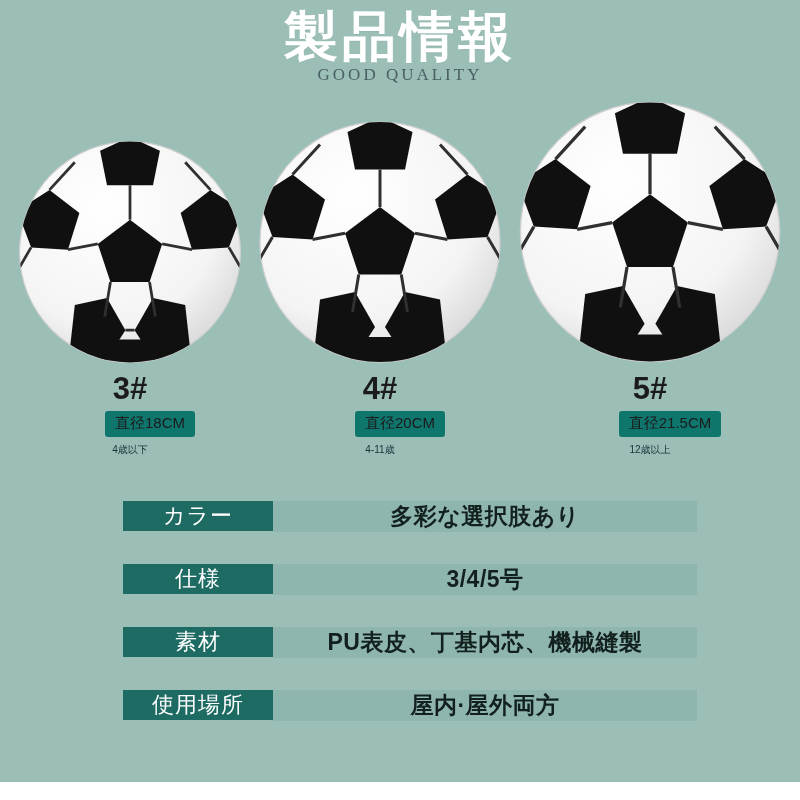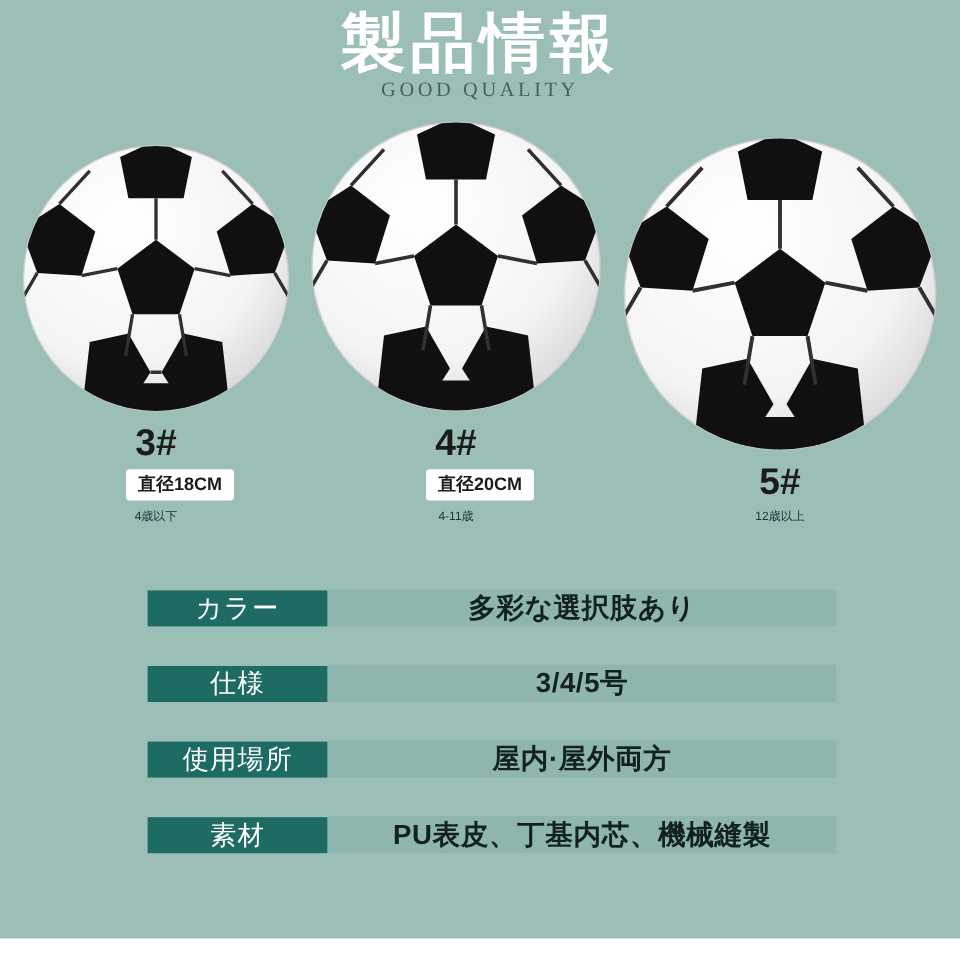--- a/index.html
+++ b/index.html
@@ -66,24 +66,24 @@
   }
   .size-label {
     margin-top: 6px;
     font-size: 31px;
     font-weight: bold;
     color: #1b1b1b;
     line-height: 1;
   }
   .diameter-badge {
     margin-top: 7px;
-    background: #ffffff;
+    background: #0f766e;
     color: #1b1b1b;
     font-size: 15px;
-    font-weight: bold;
+    font-weight: normal;
     padding: 3px 10px 4px 10px;
     border-radius: 3px;
     white-space: nowrap;
     margin-left: 40px;
   }
   .age-text {
     margin-top: 6px;
     font-size: 10px;
     color: #16333a;
     white-space: nowrap;
@@ -92,21 +92,21 @@
   
   .spec-table {
     margin-top: 44px;
     width: 594px;
     display: flex;
     flex-direction: column;
     gap: 11px;
   }
   .spec-row {
     display: flex;
-    align-items: center;
+    align-items: flex-start;
     height: 52px;
     padding-left: 20px;
   }
   .spec-key {
     width: 150px;
     background: #1d6b62;
     color: #ffffff;
     font-size: 22px;
     display: flex;
     align-items: center;
@@ -243,38 +243,39 @@
             <polygon points="100,206 126,196 120,176 80,176 74,196"></polygon>
           </g>
           <g clip-path="url(#c3)" fill="none" stroke="#303030" stroke-width="2.4">
             <path d="M100 72 L100 42 M128 93 L154 98 M117 126 L122 156 M83 126 L78 156 M72 93 L46 98"></path>
             <path d="M14 96 L0 120 M186 96 L200 120 M48 182 L34 196 M152 182 L166 196"></path>
             <path d="M30 46 L52 22 M170 46 L148 22"></path>
           </g>
         </svg>
       </div>
       <div class="size-label">5#</div>
+      <div class="diameter-badge">直径21.5CM</div>
       <div class="age-text">12歳以上</div>
     </div>
 
   </div>
 
   <div class="spec-table">
     <div class="spec-row">
       <div class="spec-key">カラー</div>
       <div class="spec-val">多彩な選択肢あり</div>
     </div>
     <div class="spec-row">
       <div class="spec-key">仕様</div>
       <div class="spec-val">3/4/5号</div>
     </div>
     <div class="spec-row">
+      <div class="spec-key">素材</div>
+      <div class="spec-val">PU表皮、丁基内芯、機械縫製</div>
+    </div>
+    <div class="spec-row">
       <div class="spec-key">使用場所</div>
       <div class="spec-val">屋内·屋外両方</div>
     </div>
-    <div class="spec-row">
-      <div class="spec-key">素材</div>
-      <div class="spec-val">PU表皮、丁基内芯、機械縫製</div>
-    </div>
   </div>
 
   <div class="bottom-strip"></div>
 </div>
 
 </body></html>

